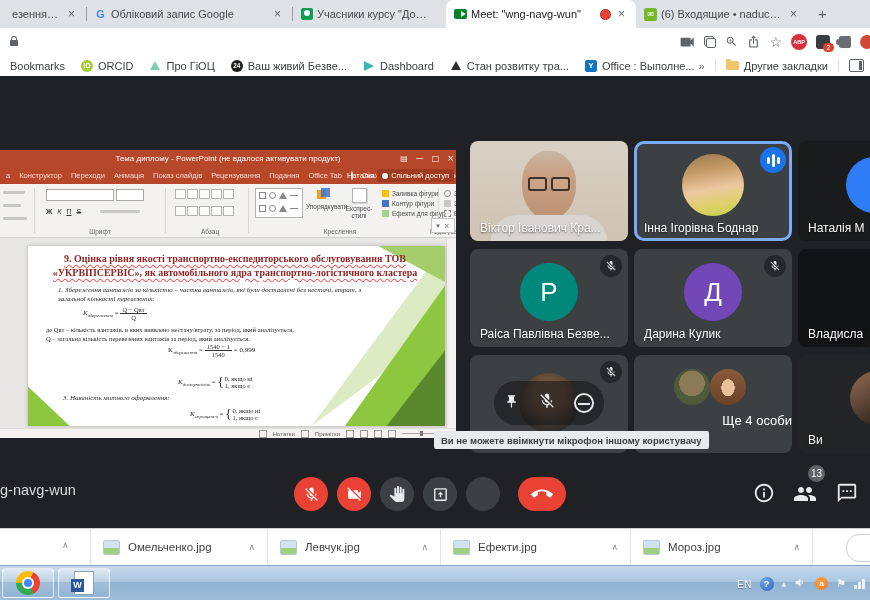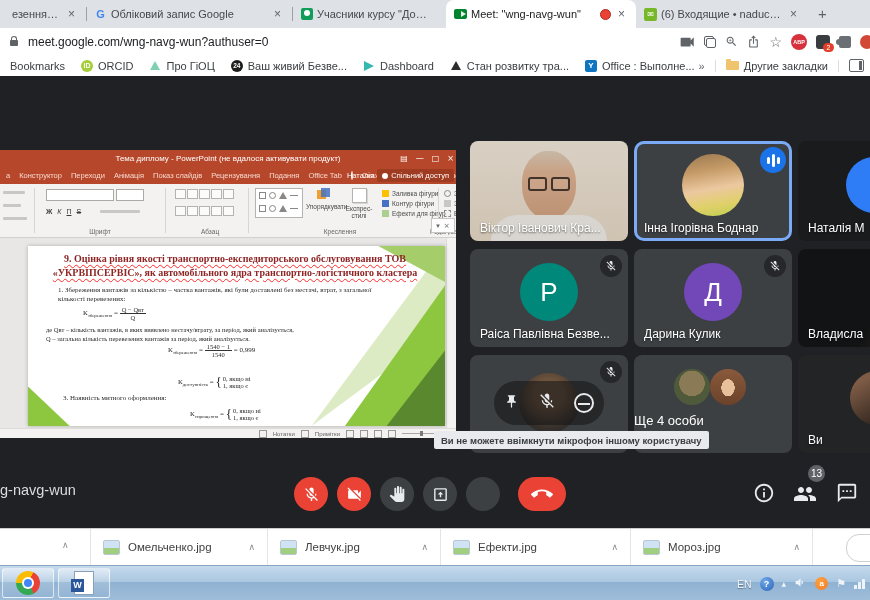--- a/index.html
+++ b/index.html
@@ -105,21 +105,21 @@
   
   .slide{position:absolute;left:28px;top:96px;width:417px;height:180px;background:#fff;overflow:hidden;box-shadow:0 0 4px rgba(0,0,0,.25);font-family:"Liberation Serif",serif}
   .dec{position:absolute;left:0;top:0;width:100%;height:100%}
   .d1{background:#8dc63f;clip-path:polygon(76% 100%,100% 22%,100% 100%)}
   .d2{background:#55822e;clip-path:polygon(86% 100%,100% 58%,100% 100%);opacity:.92}
   .d3{background:#cfe3ad;clip-path:polygon(68% 100%,100% 0,100% 45%);opacity:.7}
   .d4{background:#a5cd6a;clip-path:polygon(84% 0,100% 0,100% 20%)}
   .d5{background:#8dc63f;clip-path:polygon(0 78%,10% 100%,0 100%)}
   .sl-title{position:absolute;left:22px;top:6px;width:370px;font-size:10px;font-weight:bold;color:#8f2525;text-align:center;line-height:1.35;text-decoration:underline wavy #ff2a2a 1px;text-underline-offset:2px}
   .sl-p{position:absolute;color:#2a2a2a;font-size:7px;line-height:1.3}
-  .it{}
+  .it{font-style:italic}
   .frac{display:inline-block;text-align:center;vertical-align:middle;line-height:1.1}
   .frac .num{display:block;border-bottom:0.7px solid #333;padding:0 2px}
   .frac .den{display:block}
   .ksub{font-size:5px;vertical-align:-2px}
   .cases{display:inline-flex;align-items:center;gap:1px;vertical-align:middle}
   .brace{font-size:13px;font-weight:normal}
   .opts{display:flex;flex-direction:column;font-size:6.5px;line-height:1.2;text-align:left}
 
   
   .tiles{position:absolute;left:470px;top:141px;display:grid;grid-template-columns:158px 158px 158px;grid-template-rows:100px 98px 98px;gap:8px 6px}
@@ -142,21 +142,21 @@
   .purple{background:#7248b9}
   .mic-badge{position:absolute;top:6px;right:6px;width:22px;height:22px;border-radius:50%;background:rgba(32,33,36,.8);display:flex;align-items:center;justify-content:center;z-index:3}
   .tile.vlad{background:radial-gradient(circle at 88% 30%,#a8795a 0 13%,rgba(0,0,0,0) 14%),linear-gradient(115deg,#121314 52%,#2e2620 74%,#121314 95%)}
   .av-hover{left:49px;top:18px;width:60px;height:60px;background:radial-gradient(circle at 50% 35%,#6e543e 0 30%,#35302b 70%,#26272a 100%)}
   .hoverpill{position:absolute;left:24px;top:26px;width:110px;height:44px;border-radius:22px;background:rgba(18,19,20,.55);display:flex;align-items:center;justify-content:space-between;padding:0 10px;box-sizing:border-box;z-index:2}
   .blockic{width:16px;height:16px;border:2px solid #e8eaed;border-radius:50%;position:relative}
   .blockic::after{content:"";position:absolute;left:2px;right:2px;top:50%;height:2px;background:#e8eaed}
   .av-sm{position:absolute;border-radius:50%;width:36px;height:36px;top:14px}
   .avp1{left:40px;background:radial-gradient(circle at 50% 40%,#8a7a56 0 45%,#4e5a3a 46% 100%)}
   .avp2{left:76px;background:radial-gradient(ellipse 11px 14px at 50% 52%,#e8c09c 0 60%,rgba(0,0,0,0) 61%),linear-gradient(#8a5a3c,#6b4229)}
-  .more-label{position:absolute;left:0;right:0;top:58px;text-align:left;color:#fff;font-size:13px}
+  .more-label{position:absolute;left:0;right:0;top:58px;text-align:right;color:#fff;font-size:13px}
   .tile.you{background:#232426}
   .av-you{left:52px;top:16px;width:54px;height:54px;background:linear-gradient(150deg,#7d5b45 20%,#33271f 80%)}
 
   
   .controls{position:absolute;left:0;top:460px;width:870px;height:68px;background:#202124}
   .code{position:absolute;left:0;top:22px;color:#dadce0;font-size:14.5px;white-space:nowrap}
   .cbtn{position:absolute;top:17px;width:34px;height:34px;border-radius:50%;display:flex;align-items:center;justify-content:center}
   .cbtn.red{background:#ea4335}
   .cbtn.dk{background:#3c4043}
   .hang{position:absolute;top:17px;left:518px;width:48px;height:34px;border-radius:17px;background:#ea4335;display:flex;align-items:center;justify-content:center}
@@ -226,21 +226,20 @@
           <span class="fav-mail">✉</span>
         </span>
       <span class="ttl">(6) Входящие • naduch@ukr.net</span>
       <span class="x">×</span>
     </div>
     <div class="newtab">+</div>
   </div>
 
   <div class="urlbar">
     <span class="lock"></span>
-    <span class="url">meet.google.com/wng-navg-wun?authuser=0</span>
     <div class="ubicons">
       <span>
           <svg width="15" height="12" viewBox="0 0 24 18">
             <path fill="#5f6368" d="M17 6.5V3c0-.55-.45-1-1-1H2c-.55 0-1 .45-1 1v12c0 .55.45 1 1 1h14c.55 0 1-.45 1-1v-3.5l5 5v-15l-5 5z"></path>
           </svg>
         </span>
       <span class="tr-icon"></span>
       <span>
           <svg width="13" height="13" viewBox="0 0 24 24">
             <path fill="#5f6368" d="M15.5 14h-.79l-.28-.27C15.41 12.59 16 11.11 16 9.5 16 5.91 13.09 3 9.5 3S3 5.91 3 9.5 5.91 16 9.5 16c1.61 0 3.09-.59 4.23-1.57l.27.28v.79l5 4.99L20.49 19l-4.99-5zm-6 0C7.01 14 5 11.99 5 9.5S7.01 5 9.5 5 14 7.01 14 9.5 11.99 14 9.5 14zm2.5-4h-2v2H9v-2H7V9h2V7h1v2h2v1z"></path>

